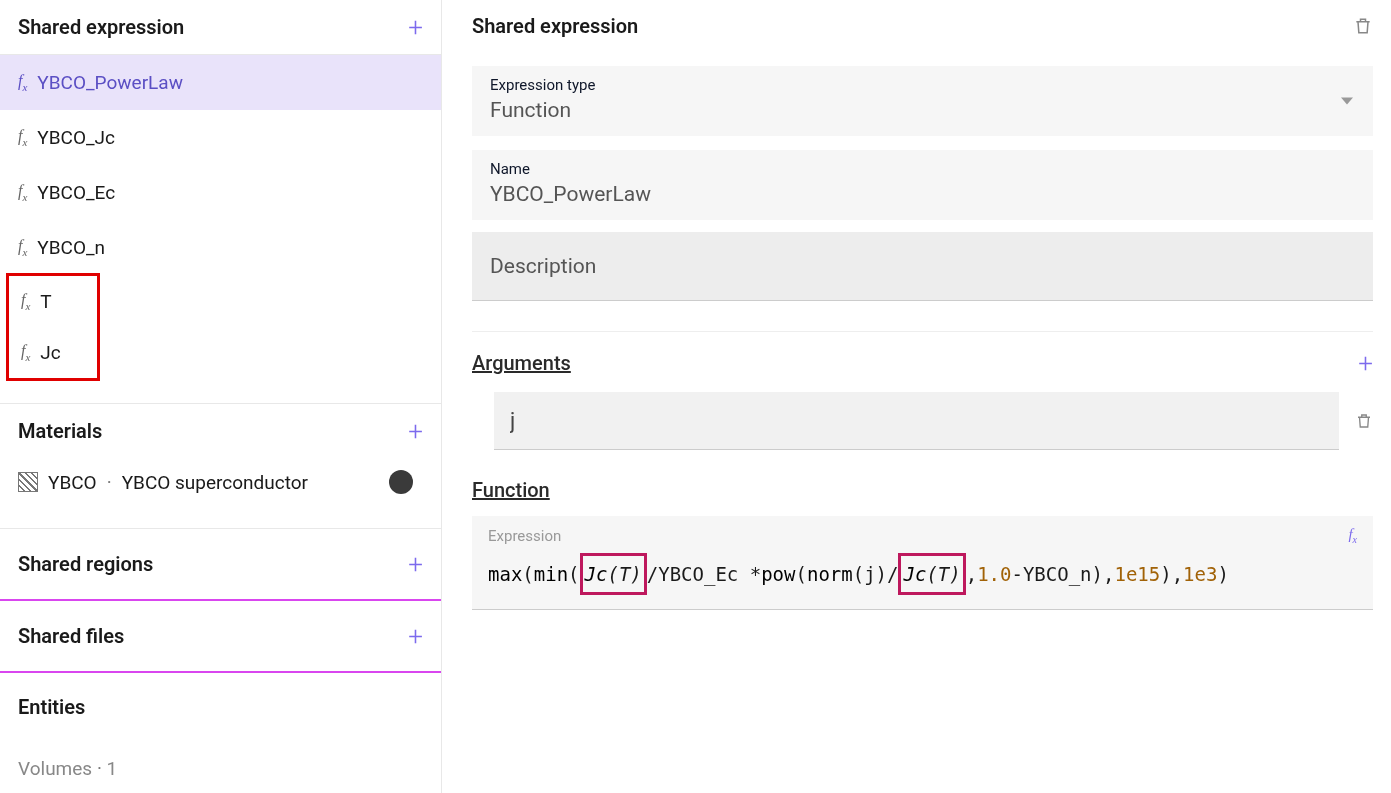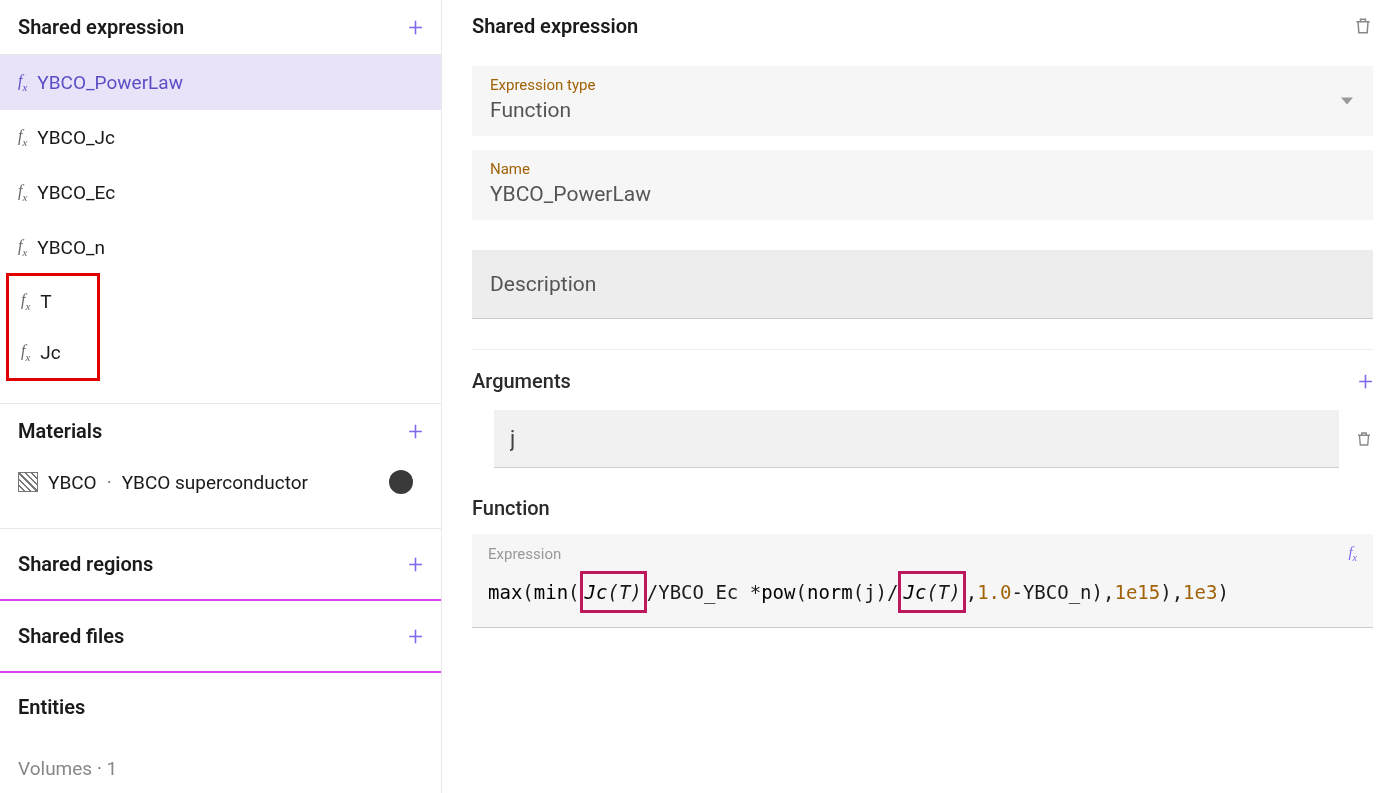--- a/index.html
+++ b/index.html
@@ -155,60 +155,61 @@
       height: 20px;
     }
     .field-box {
       background: #f6f6f6;
       padding: 10px 18px 14px 18px;
       margin-top: 14px;
       position: relative;
     }
     .field-label {
       font-size: 15px;
-      color: #a16207;
+      color: #0f172a;
       margin-bottom: 4px;
     }
     .field-value {
       font-size: 21px;
       color: #555;
     }
     .dropdown-caret {
       position: absolute;
       right: 20px;
       top: 50%;
       transform: translateY(-50%);
       width: 0;
       height: 0;
       border-left: 6px solid transparent;
       border-right: 6px solid transparent;
       border-top: 7px solid #999;
     }
     .desc-box {
       background: #ededed;
       padding: 22px 18px;
-      margin-top: 30px;
+      margin-top: 12px;
       border-bottom: 1px solid #ccc;
       font-size: 21px;
       color: #555;
     }
     .divider-light {
       border-top: 1px solid #eee;
       margin: 30px 0 12px 0;
     }
     .sub-header {
       display: flex;
       justify-content: space-between;
       align-items: center;
       padding: 6px 0 10px 0;
     }
     .sub-title {
       font-size: 20px;
       font-weight: 500;
       color: #2a2a2a;
+      text-decoration: underline;
     }
     .arg-row {
       display: flex;
       align-items: center;
       gap: 16px;
       margin-top: 6px;
       padding-left: 22px;
     }
     .arg-input {
       flex: 1;

